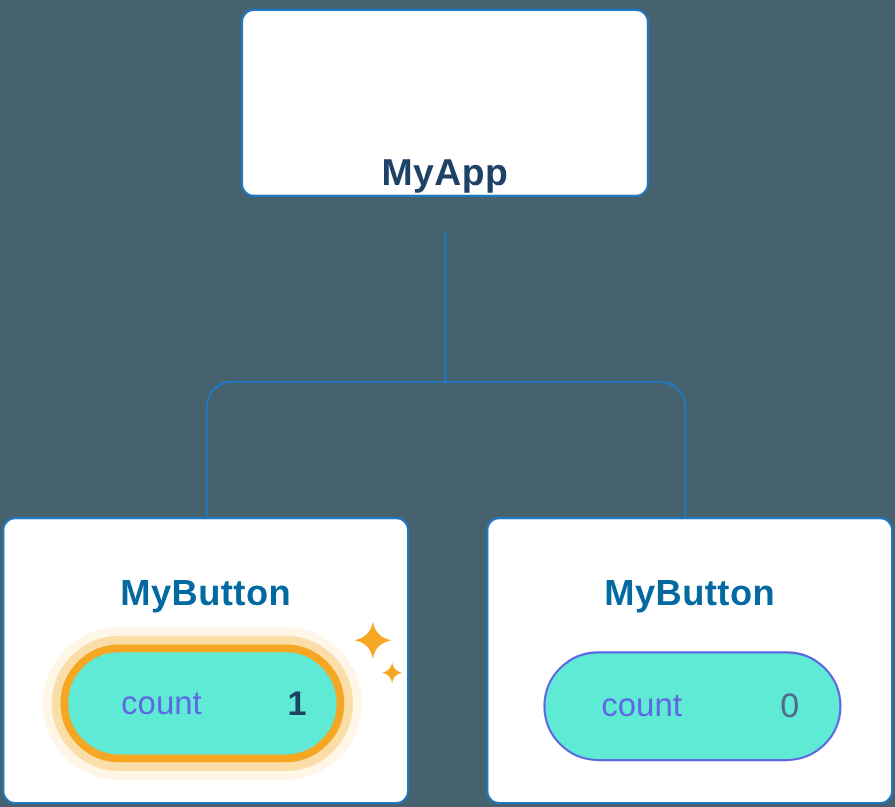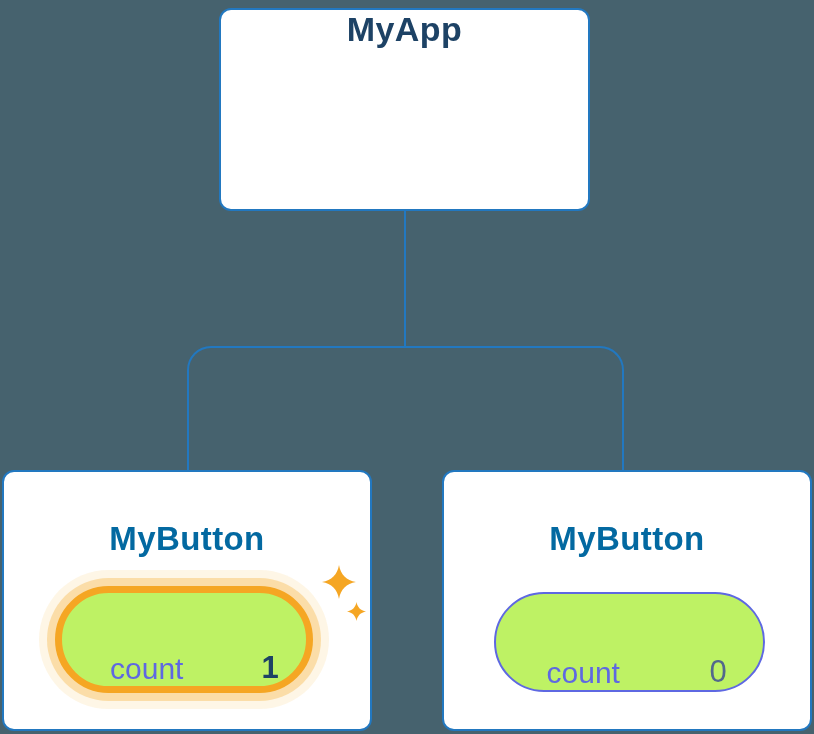--- a/index.html
+++ b/index.html
@@ -14,22 +14,22 @@
   .canvas { position: absolute; inset: 0; }
 
   .node {
     position: absolute;
     background: #FFFFFF;
     border: 2.5px solid #2278C0;
     border-radius: 12px;
     box-sizing: border-box;
   }
   .node-app {
-    left: 219px; top: 8px; width: 371px; height: 203px;
-    display: flex; align-items: flex-start; justify-content: center;
+    left: 219px; top: 8px; width: 371px; height: 171px;
+    display: flex; align-items: flex-end; justify-content: center;
   }
   .node-title {
     font-size: 34px; font-weight: 700; color: #1D4265; letter-spacing: .4px;
   }
 
   .stem {
     position: absolute;
     left: 403.5px; top: 210px; width: 2.5px; height: 138px;
     background: #2278C0;
   }
@@ -47,22 +47,22 @@
   .node-right { left: 442px; width: 370px; }
 
   .child-title {
     position: absolute; top: 48px; width: 100%;
     text-align: center;
     font-size: 33px; font-weight: 700; color: #0369a1; letter-spacing: .4px;
   }
 
   .pill {
     position: absolute;
-    display: flex; align-items: flex-end;
-    background: #bef264;
+    display: flex; align-items: center;
+    background: #5eead4;
     box-sizing: border-box;
   }
   .pill-highlight {
     left: 51px; top: 114px; width: 258px; height: 107px;
     border: 7px solid #F5A623;
     border-radius: 54px;
     box-shadow: 0 0 0 8px rgba(248, 205, 126, 0.60),
                 0 0 0 16px rgba(250, 221, 166, 0.28);
   }
   .pill-normal {

